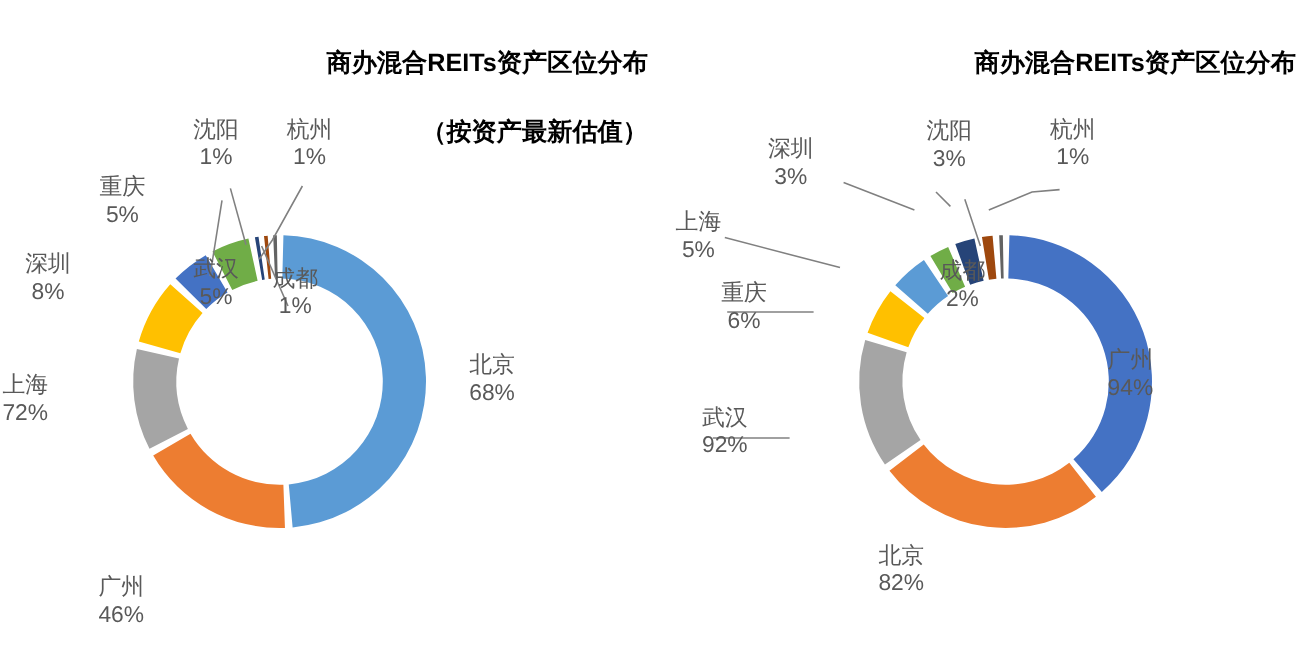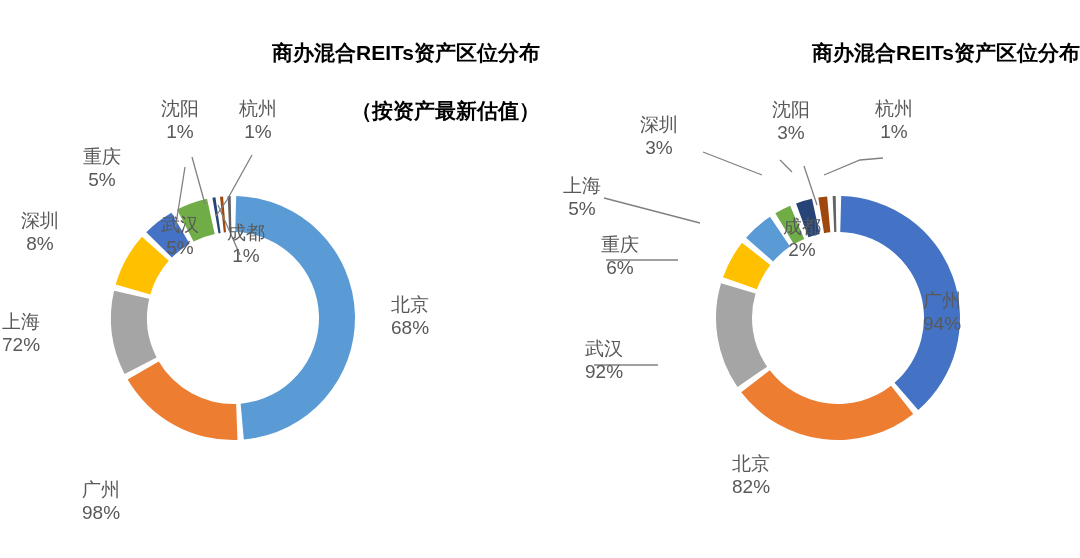--- a/index.html
+++ b/index.html
@@ -93,21 +93,21 @@
           <polyline points="218,205 240,255"></polyline>
         </g>
     </svg>
 
     <div class="lbl" style="left:391px; top:293px;">
       <span class="nm">北京</span>
       <span class="pc">68%</span>
     </div>
     <div class="lbl" style="left:82px; top:478px;">
       <span class="nm">广州</span>
-      <span class="pc">98%</span>
+      <span class="pc">46%</span>
     </div>
     <div class="lbl" style="left:2px; top:310px;">
       <span class="nm">上海</span>
       <span class="pc">72%</span>
     </div>
     <div class="lbl" style="left:21px; top:209px;">
       <span class="nm">深圳</span>
       <span class="pc">8%</span>
     </div>
     <div class="lbl" style="left:83px; top:145px;">

